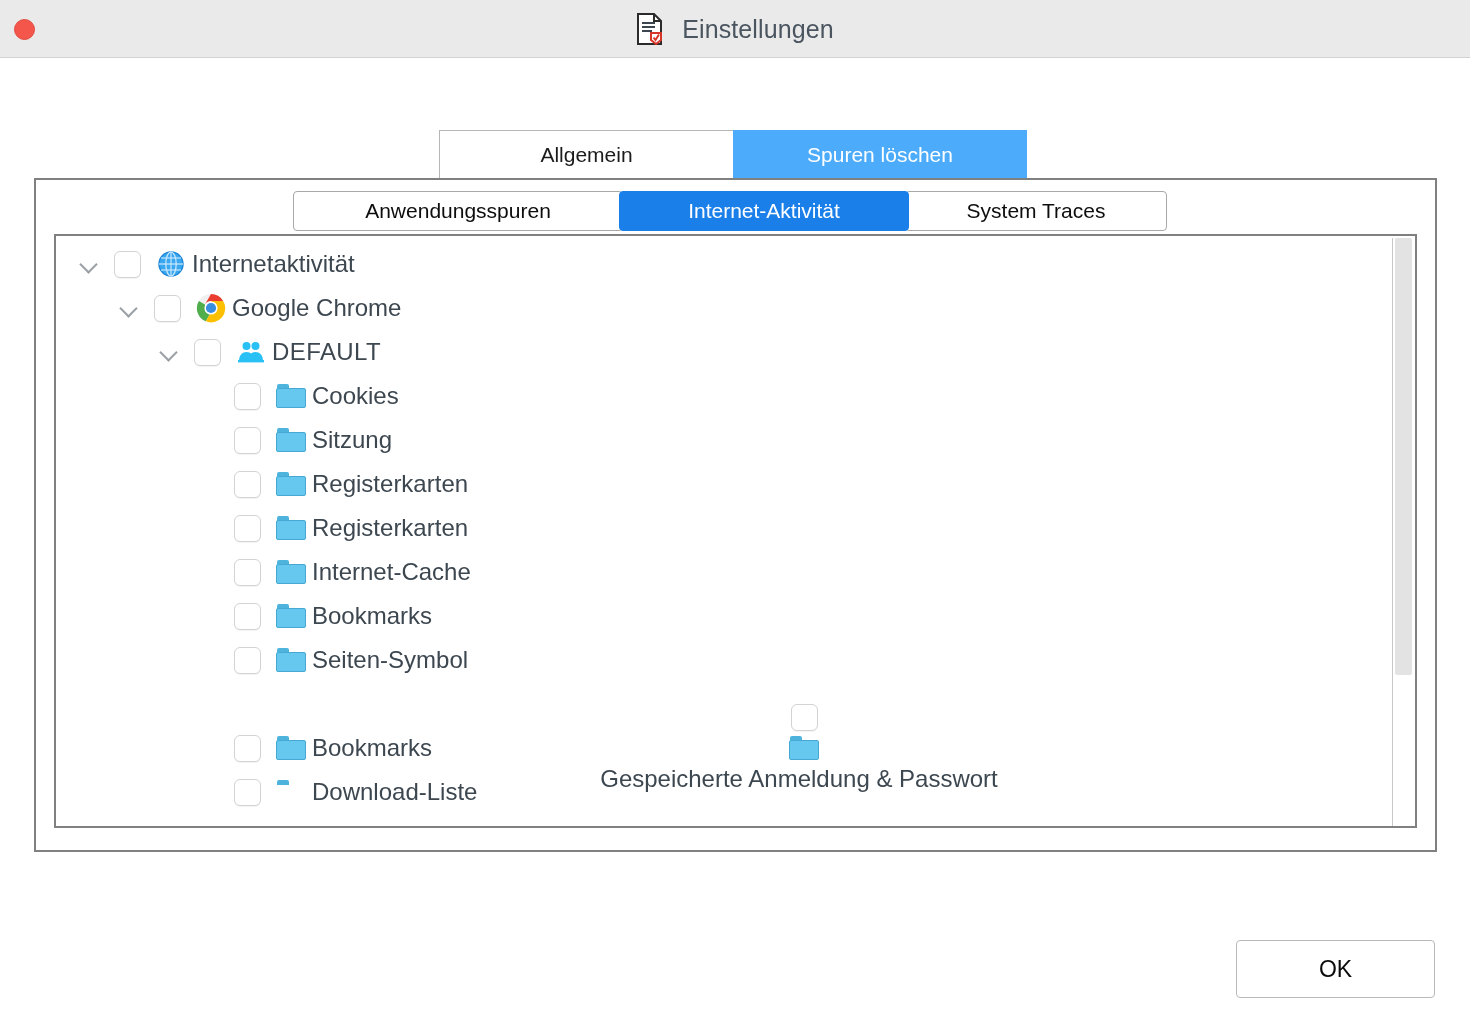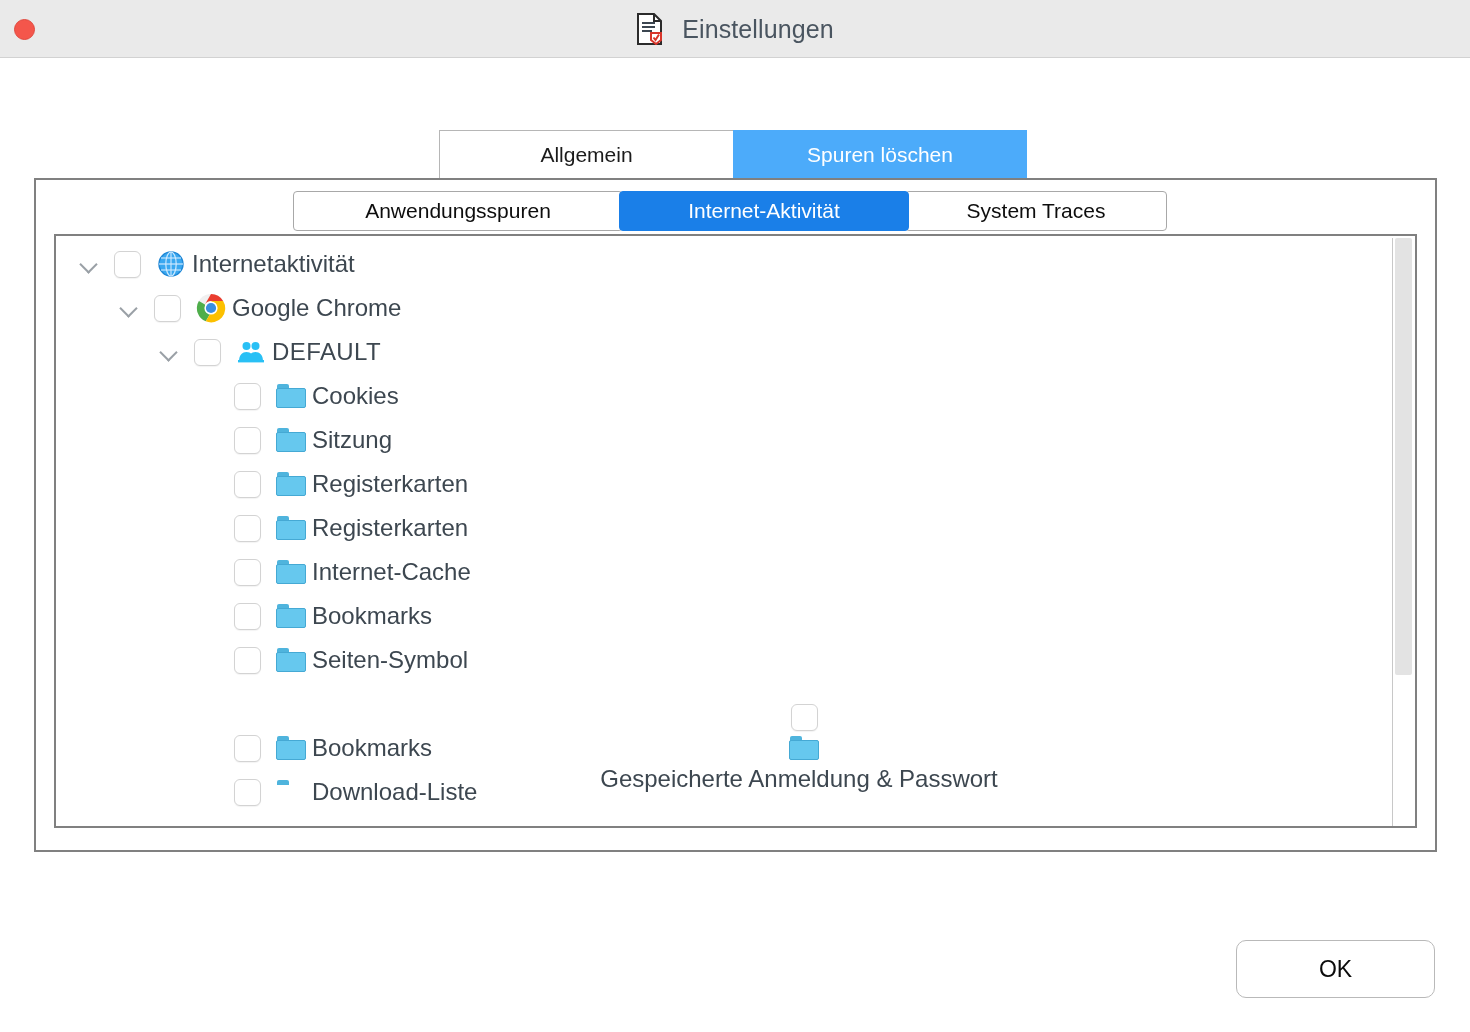--- a/index.html
+++ b/index.html
@@ -246,21 +246,21 @@
     cursor: pointer;
   }
 
   
   .ok-button {
     position: absolute;
     left: 1236px; top: 940px;
     width: 199px; height: 58px;
     background: #ffffff;
     border: 1px solid #b9b9b9;
-    border-radius: 10px;
+    border-radius: 4px;
     box-sizing: border-box;
     display: flex;
     align-items: center;
     justify-content: center;
     font-size: 23px;
     color: #0b0b0b;
     cursor: pointer;
   }
 </style>
 </head>

